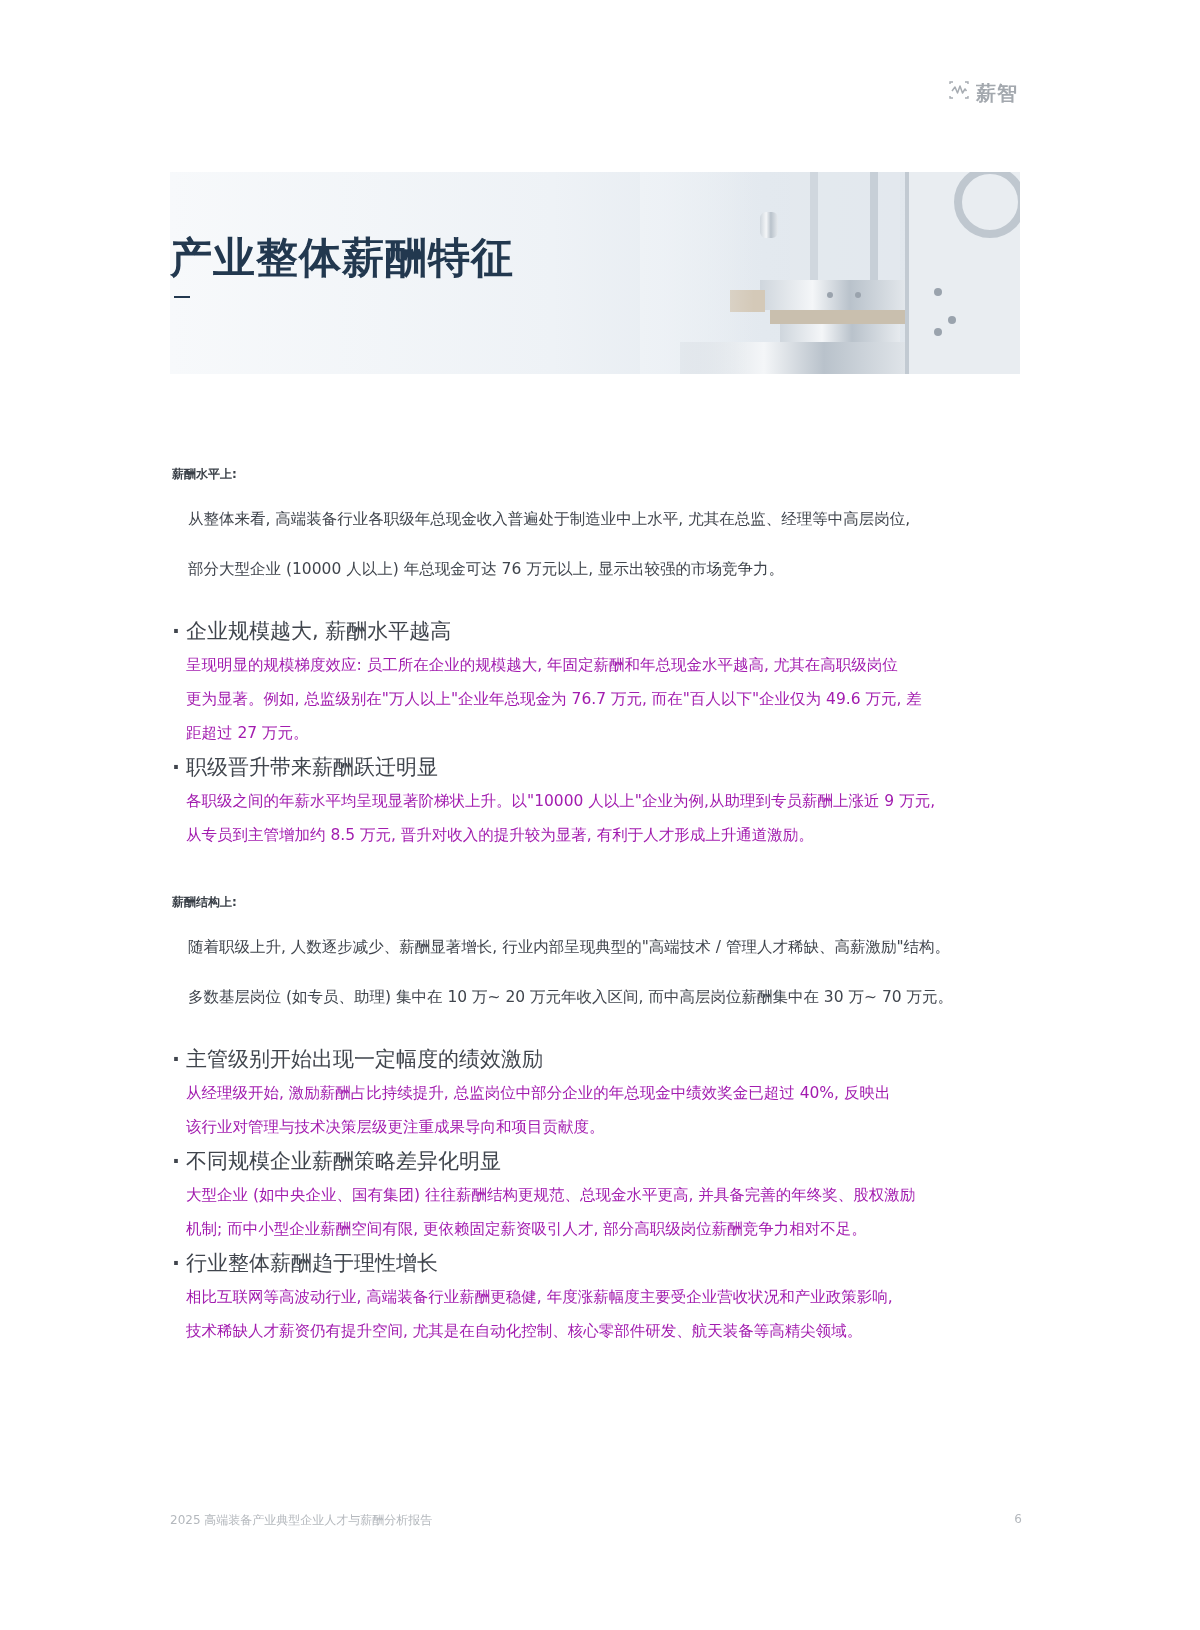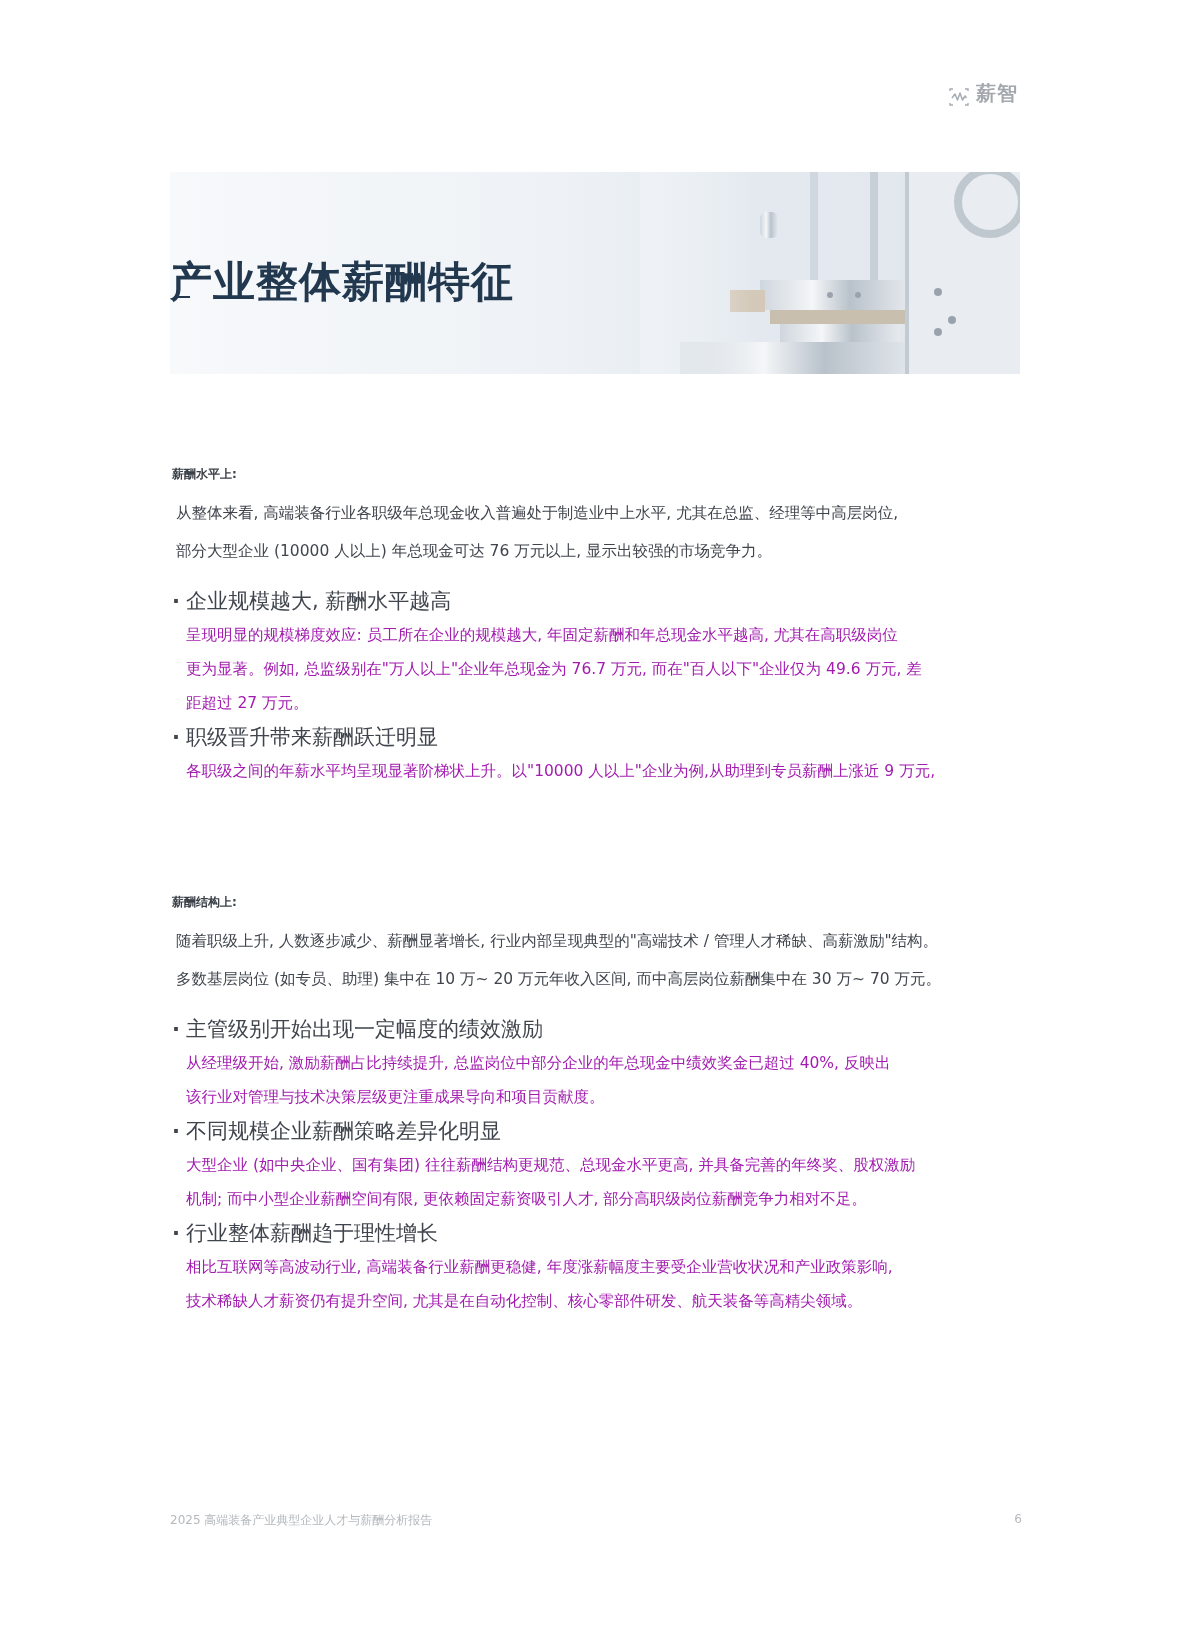--- a/index.html
+++ b/index.html
@@ -3,45 +3,44 @@
   <meta charset="utf-8">
   <style>
     html, body { margin: 0; padding: 0; background: #ffffff; }
     body {
       width: 1200px; height: 1630px; position: relative; overflow: hidden;
       font-family: "DejaVu Sans", "Liberation Sans", sans-serif;
       color: #3a3f47;
     }
     .logo {
       position: absolute; top: 80px; left: 948px;
-      display: flex; align-items: flex-end; gap: 6px;
+      display: flex; align-items: flex-start; gap: 6px;
       color: #9aa0a8;
     }
     .logo .mark { width: 22px; height: 20px; }
     .logo .name { font-size: 20px; font-weight: bold; letter-spacing: 1px; color: #a3a8ae; }
 
     .banner {
       position: absolute; top: 172px; left: 170px; width: 850px; height: 202px;
       background: linear-gradient(90deg, #f7f9fb 0%, #eef2f6 45%, #e3e9ef 70%, #dfe5eb 100%);
       overflow: hidden;
     }
     .banner-title {
       position: absolute; left: 0; top: 58px;
       font-size: 42px; font-weight: bold; color: #22384f; letter-spacing: 1px;
       font-family: "DejaVu Sans", sans-serif;
-      margin-top: 24px;
     }
     .banner-dash {
       position: absolute; left: 4px; top: 124px; width: 16px; height: 2px; background: #22384f;
     }
     .machine { position: absolute; right: 0; top: 0; width: 380px; height: 202px; }
 
     .section { position: absolute; left: 172px; width: 860px; }
     .h { font-size: 12px; font-weight: bold; color: #3a4048; margin: 0 0 10px 0; line-height: 24px; }
-    .p { font-size: 15.5px; line-height: 34px; color: #40454d; margin: 4px; }
+    .p { font-size: 15.5px; line-height: 34px; color: #40454d; margin: 16px; }
     .bullet-title { font-size: 21px; line-height: 34px; color: #40454d; margin: 0; position: relative; padding-left: 14px; }
     .bullet-title::before { content: "·"; position: absolute; left: 0; top: 0; font-weight: bold; }
     .bullet-body { font-size: 15.5px; line-height: 34px; color: #a21caf; margin: 0; padding-left: 14px; }
 
     .footer {
       position: absolute; top: 1512px; left: 170px; width: 852px;
       display: flex; justify-content: space-between;
       font-size: 12px; color: #b4b8bd;
     }
   </style>
@@ -97,20 +96,21 @@
   <p class="h">薪酬水平上:</p>
   <p class="p">从整体来看, 高端装备行业各职级年总现金收入普遍处于制造业中上水平, 尤其在总监、经理等中高层岗位,</p>
   <p class="p">部分大型企业 (10000 人以上) 年总现金可达 76 万元以上, 显示出较强的市场竞争力。</p>
   <div style="height:12px;"></div>
   <p class="bullet-title">企业规模越大, 薪酬水平越高</p>
   <p class="bullet-body">呈现明显的规模梯度效应: 员工所在企业的规模越大, 年固定薪酬和年总现金水平越高, 尤其在高职级岗位</p>
   <p class="bullet-body">更为显著。例如, 总监级别在"万人以上"企业年总现金为 76.7 万元, 而在"百人以下"企业仅为 49.6 万元, 差</p>
   <p class="bullet-body">距超过 27 万元。</p>
   <p class="bullet-title">职级晋升带来薪酬跃迁明显</p>
   <p class="bullet-body">各职级之间的年薪水平均呈现显著阶梯状上升。以"10000 人以上"企业为例,从助理到专员薪酬上涨近 9 万元,</p>
+  <p class="bullet-body">从专员到主管增加约 8.5 万元, 晋升对收入的提升较为显著, 有利于人才形成上升通道激励。</p>
 </div>
 
 <div class="section" style="top:890px;">
   <p class="h">薪酬结构上:</p>
   <p class="p">随着职级上升, 人数逐步减少、薪酬显著增长, 行业内部呈现典型的"高端技术 / 管理人才稀缺、高薪激励"结构。</p>
   <p class="p">多数基层岗位 (如专员、助理) 集中在 10 万~ 20 万元年收入区间, 而中高层岗位薪酬集中在 30 万~ 70 万元。</p>
   <div style="height:12px;"></div>
   <p class="bullet-title">主管级别开始出现一定幅度的绩效激励</p>
   <p class="bullet-body">从经理级开始, 激励薪酬占比持续提升, 总监岗位中部分企业的年总现金中绩效奖金已超过 40%, 反映出</p>
   <p class="bullet-body">该行业对管理与技术决策层级更注重成果导向和项目贡献度。</p>

